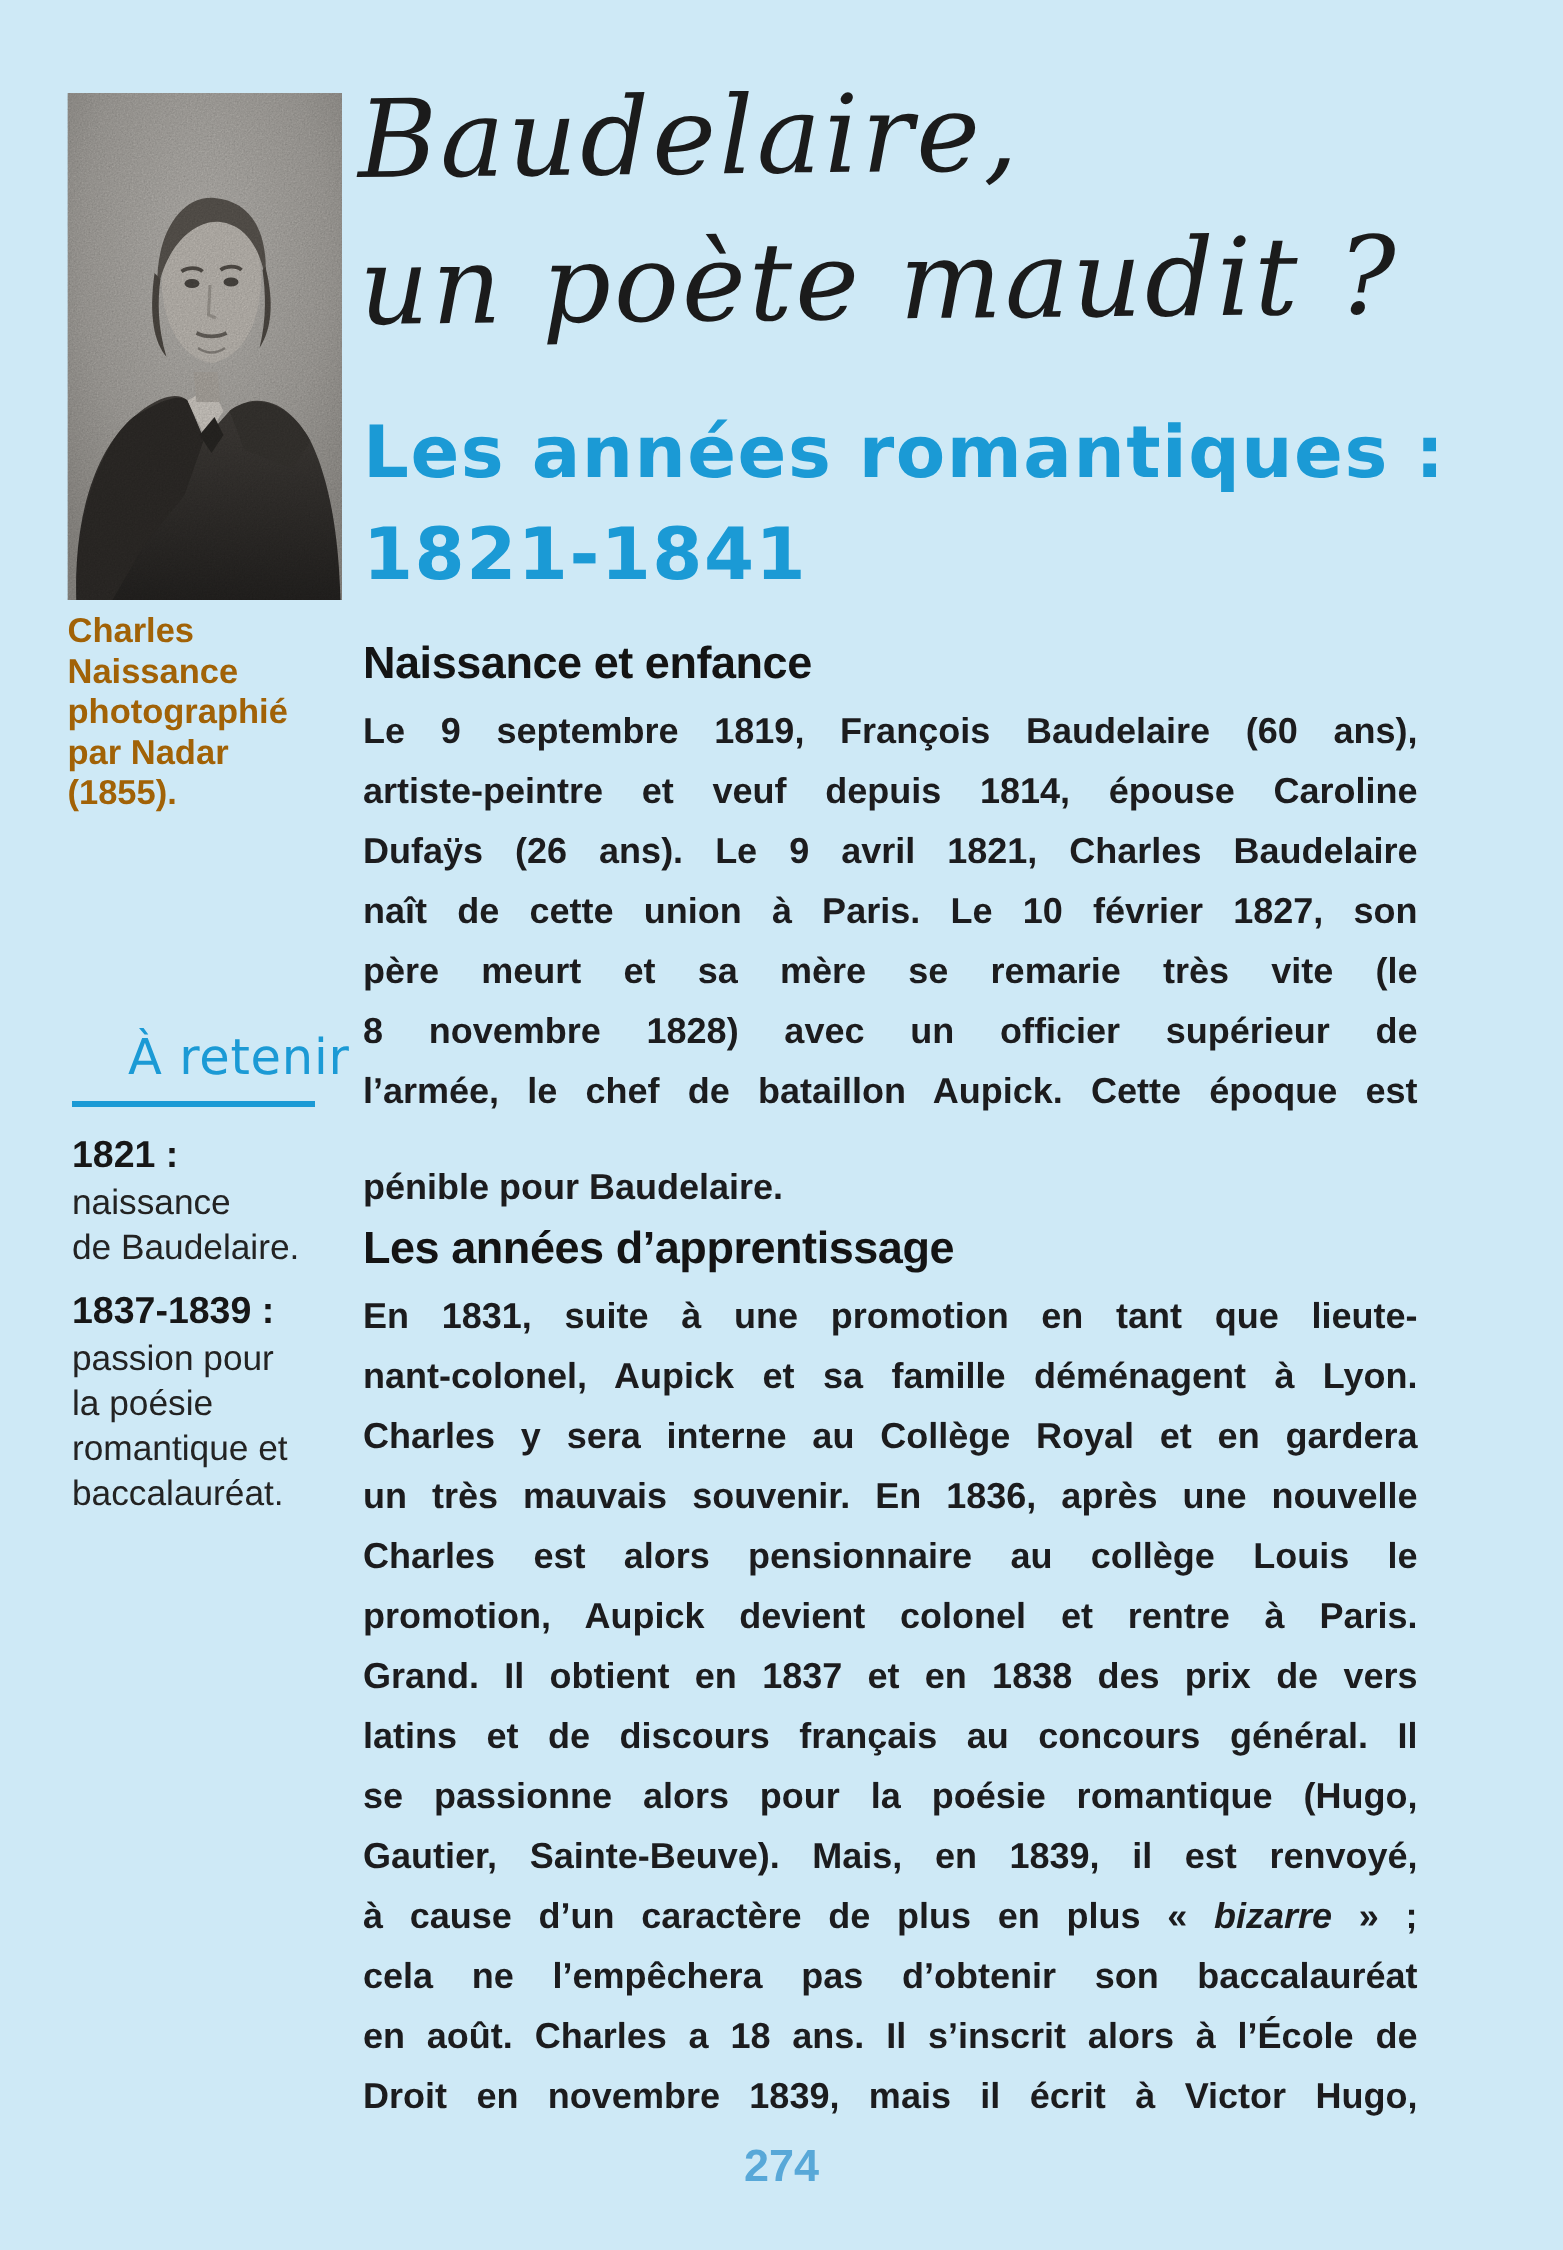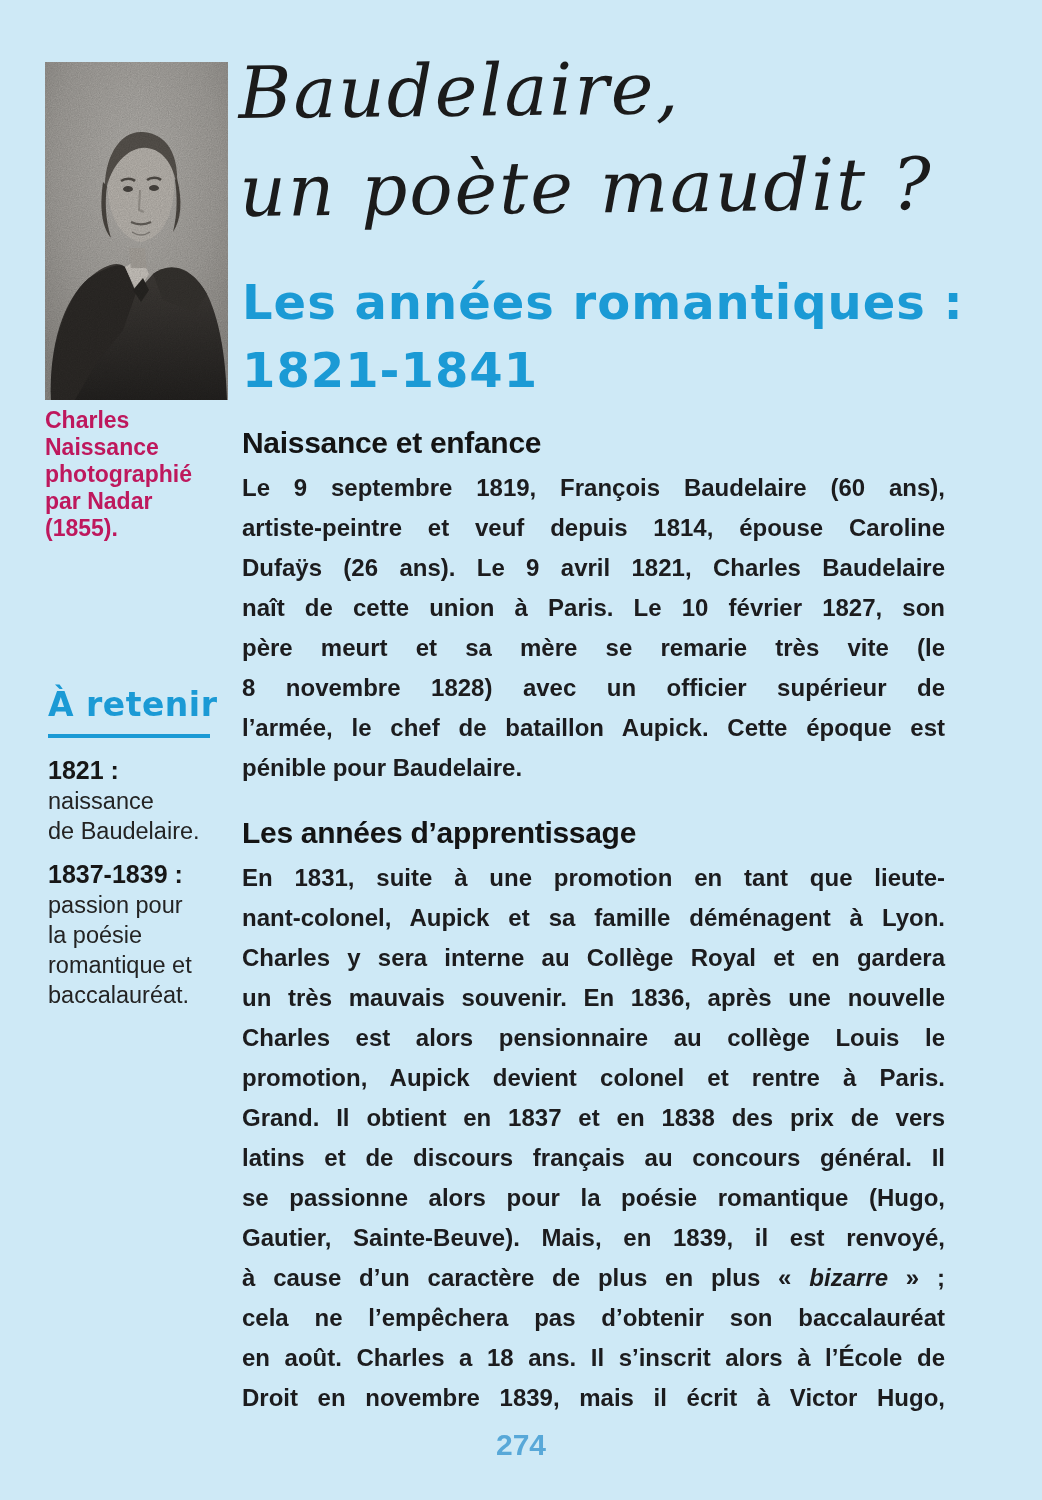--- a/index.html
+++ b/index.html
@@ -13,28 +13,28 @@
   }
   
   .photo{
     position:absolute;left:45px;top:62px;width:183px;height:338px;
     margin:0;
   }
   .photo svg{display:block;width:100%;height:100%;}
   
   .caption{
     position:absolute;left:45px;top:407px;width:190px;
-    font-weight:bold;font-size:23px;line-height:27px;color:#be185d;
+    font-weight:bold;font-size:23px;line-height:27px;color:#a16207;
   }
   
   .retain{position:absolute;left:48px;top:686px;width:185px;}
   .retain-heading{
     margin:0;color:#1b9ad5;
     font-family:"DejaVu Sans",sans-serif;
-    font-weight:bold;font-size:33px;line-height:38px;letter-spacing:.5px;
+    font-weight:normal;font-size:33px;line-height:38px;letter-spacing:.5px;text-align:right;
   }
   .retain-rule{width:162px;height:4px;background:#1b9ad5;margin-top:10px;}
   .notes{margin-top:17px;}
   .note{margin-bottom:13px;}
   .note-term{font-weight:bold;font-size:25px;line-height:31px;color:#171717;}
   .note-line{font-size:23.5px;line-height:30px;color:#232323;}
   
   .chapter-title{
     position:absolute;left:238px;top:44px;margin:0;width:760px;
     font-family:"DejaVu Serif",serif;font-style:italic;font-weight:normal;
@@ -52,21 +52,21 @@
   .section-1{top:814px;}
   .section-heading{
     margin:0;font-weight:bold;font-size:30px;line-height:38px;
     letter-spacing:-.3px;color:#141414;
   }
   .lines{margin-top:6px;}
   .bodyline{
     font-size:24px;line-height:40px;height:40px;
     text-align:justify;text-align-last:justify;color:#1c1c1e;font-weight:bold;
   }
-  .bodyline.lastline{text-align-last:left;}
+  .bodyline.lastline{text-align-last:left;margin-top:24px;}
   .bodyline i{font-style:italic;}
   
   .pagenum{
     position:absolute;left:0;top:1428px;width:1042px;
     text-align:center;font-weight:bold;font-size:30px;color:#58a8d8;
   }
 </style>
 </head>
 <body>
 

